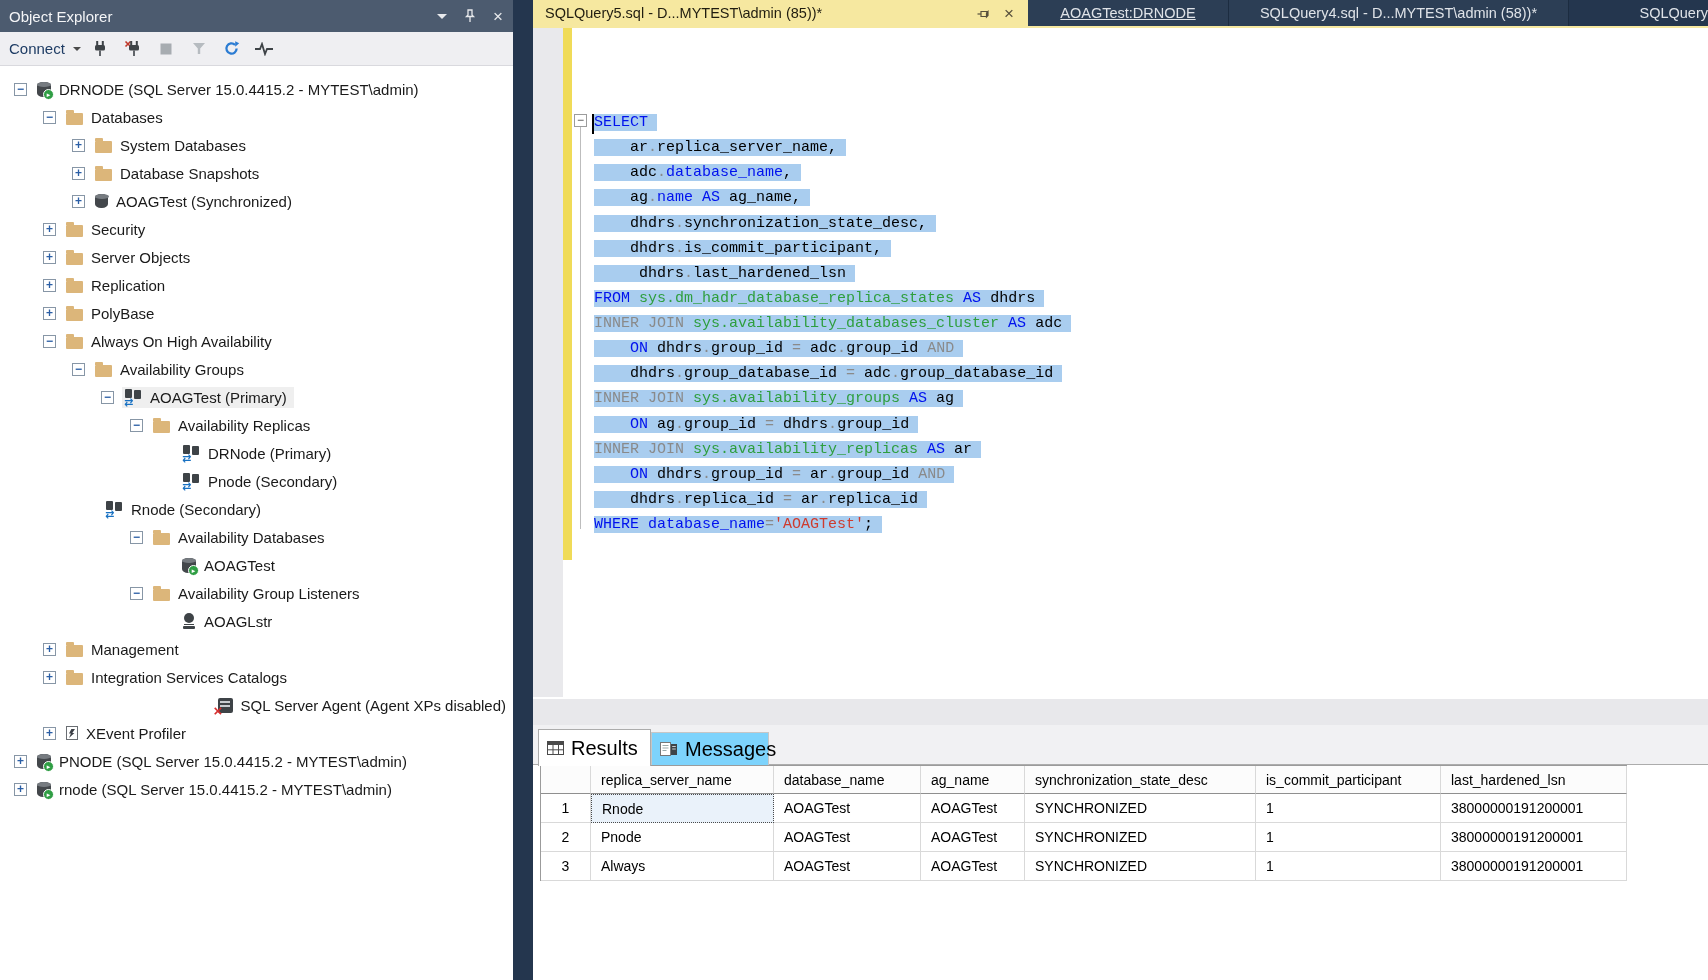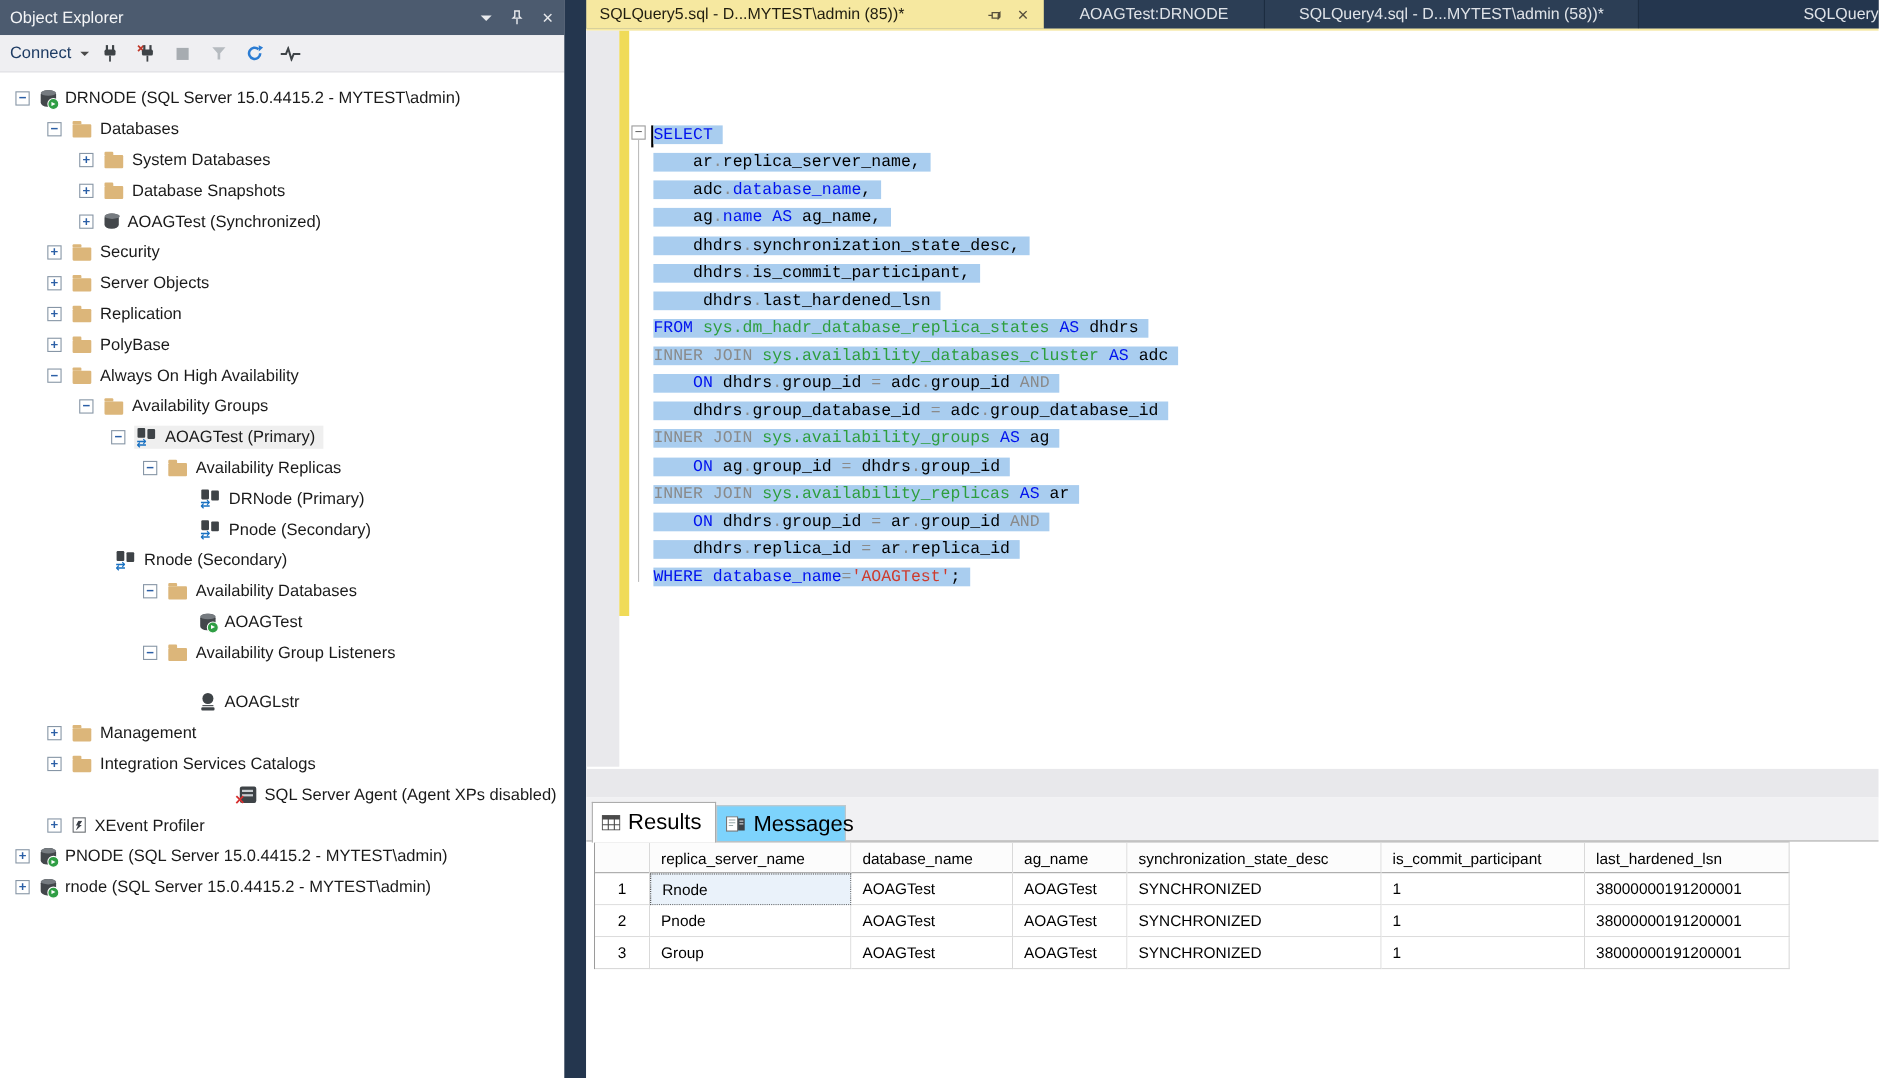--- a/index.html
+++ b/index.html
@@ -314,21 +314,21 @@
             <span>AOAGTest</span>
           </span>
         </div>
         <div class="trow" style="padding-left: 130px;">
           <span class="texp">−</span>
           <span class="tlabelwrap">
             <span class="ticon ic-folder"></span>
             <span>Availability Group Listeners</span>
           </span>
         </div>
-        <div class="trow" style="padding-left: 159px; margin-top: 17px;">
+        <div class="trow" style="padding-left: 159px;">
           <span class="texp-spacer"></span>
           <span class="tlabelwrap">
             <span class="ticon ic-listener"></span>
             <span>AOAGLstr</span>
           </span>
         </div>
         <div class="trow" style="padding-left: 43px;">
           <span class="texp">+</span>
           <span class="tlabelwrap">
             <span class="ticon ic-folder"></span>
@@ -370,29 +370,29 @@
             <span>rnode (SQL Server 15.0.4415.2 - MYTEST\admin)</span>
           </span>
         </div>
       </div>
   </aside>
 
   <div class="splitter"></div>
 
   <main class="doc">
     <div class="tabwell" id="doc-tabs">
-        <div class="dtab active" style="width: 416px;">
+        <div class="dtab active" style="width: 495px;">
           <span class="tab-label">SQLQuery5.sql - D...MYTEST\admin (85))*</span>
           <svg class="tab-pin" width="13" height="13" viewBox="0 0 13 13">
             <path d="M11 4.5v4L9.5 10V6L11 4.5z M4 4.5h6v5H4z" fill="none" stroke="#57503C" stroke-width="1.2"></path>
             <line x1="4" y1="7" x2="0.5" y2="7" stroke="#57503C" stroke-width="1.2"></line>
           </svg>
           <span class="tab-x">×</span>
         </div>
-        <div class="dtab inactive" style="width: 201px;">
+        <div class="dtab inactive" style="width: 201px; text-decoration: underline;">
           <span class="tab-label">AOAGTest:DRNODE</span>
         </div>
         <div class="dtab inactive" style="width: 340px;">
           <span class="tab-label">SQLQuery4.sql - D...MYTEST\admin (58))*</span>
         </div>
         <div class="dtab inactive endcut">
           <span class="tab-label">SQLQuery</span>
         </div>
       </div>
     <div class="yellow-line"></div>
@@ -473,21 +473,21 @@
             <div class="gcell num" style="width: 50px;">2</div>
             <div class="gcell" style="width: 183px;">Pnode</div>
             <div class="gcell" style="width: 147px;">AOAGTest</div>
             <div class="gcell" style="width: 104px;">AOAGTest</div>
             <div class="gcell" style="width: 231px;">SYNCHRONIZED</div>
             <div class="gcell" style="width: 185px;">1</div>
             <div class="gcell" style="width: 186px;">38000000191200001</div>
           </div>
           <div class="grow">
             <div class="gcell num" style="width: 50px;">3</div>
-            <div class="gcell" style="width: 183px;">Group</div>
+            <div class="gcell" style="width: 183px;">Always</div>
             <div class="gcell" style="width: 147px;">AOAGTest</div>
             <div class="gcell" style="width: 104px;">AOAGTest</div>
             <div class="gcell" style="width: 231px;">SYNCHRONIZED</div>
             <div class="gcell" style="width: 185px;">1</div>
             <div class="gcell" style="width: 186px;">38000000191200001</div>
           </div>
         </div>
     </section>
   </main>
 </div>

